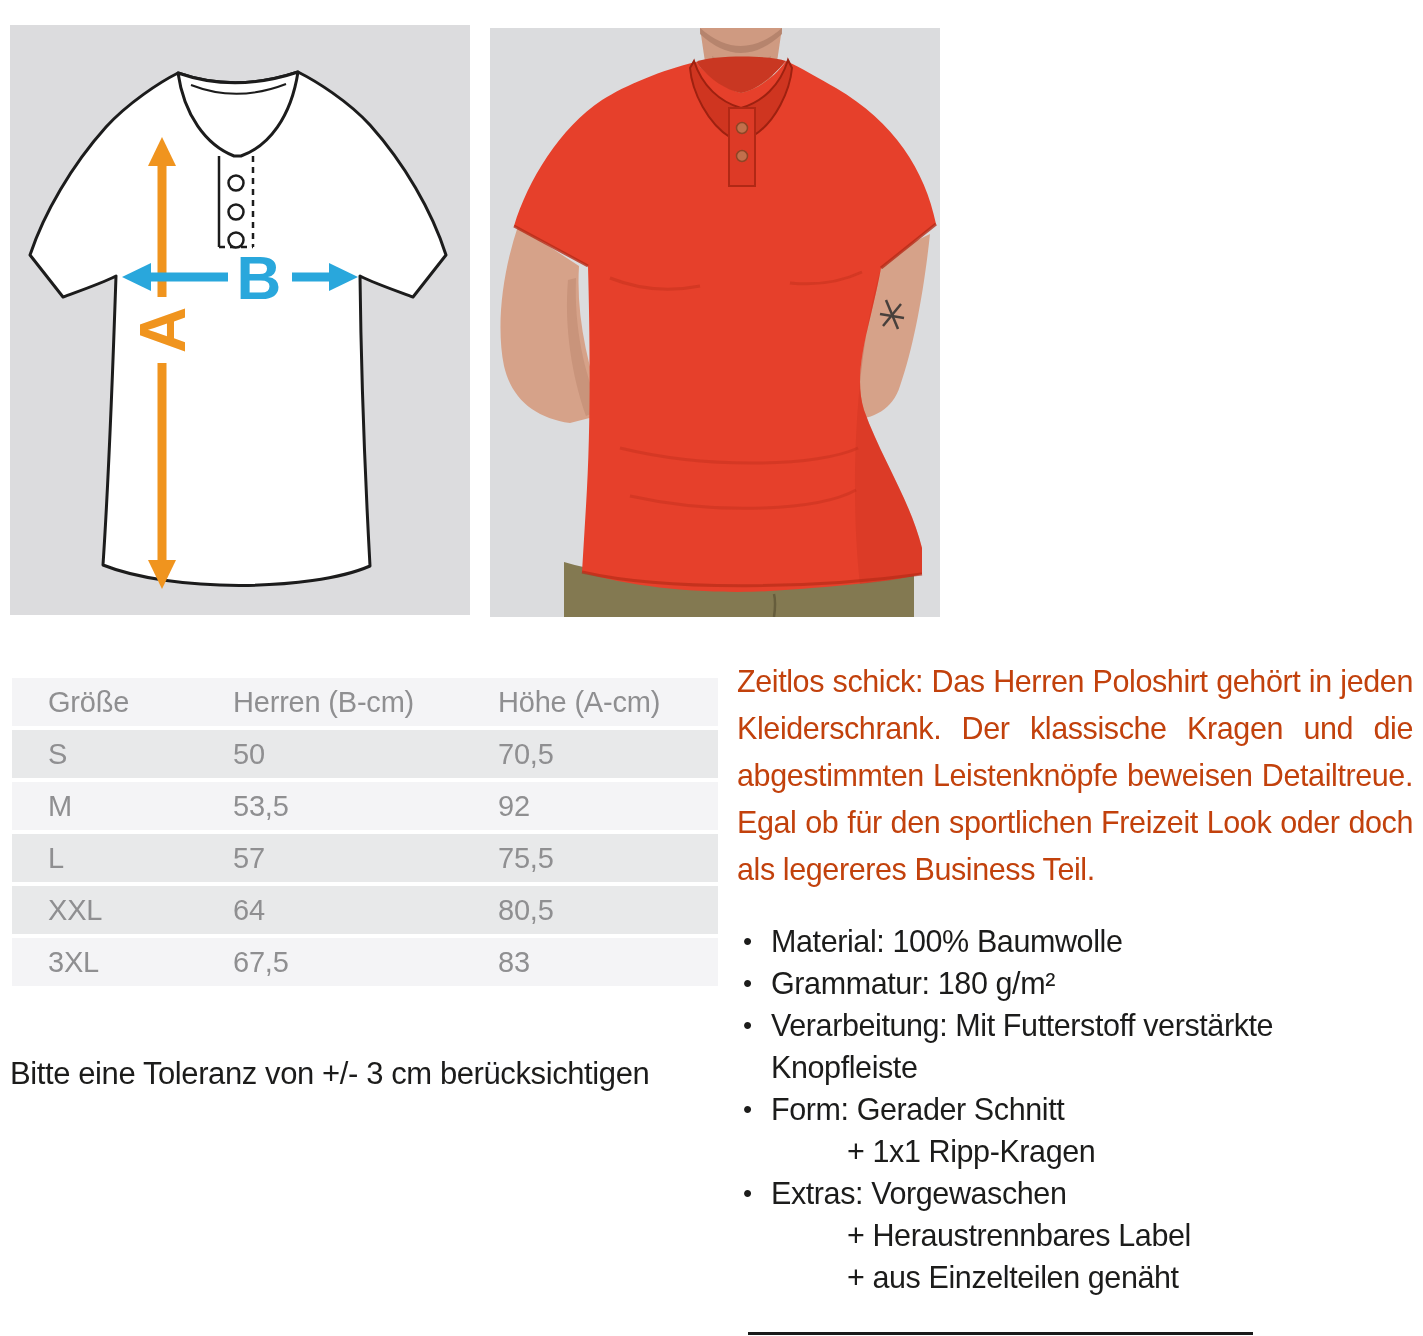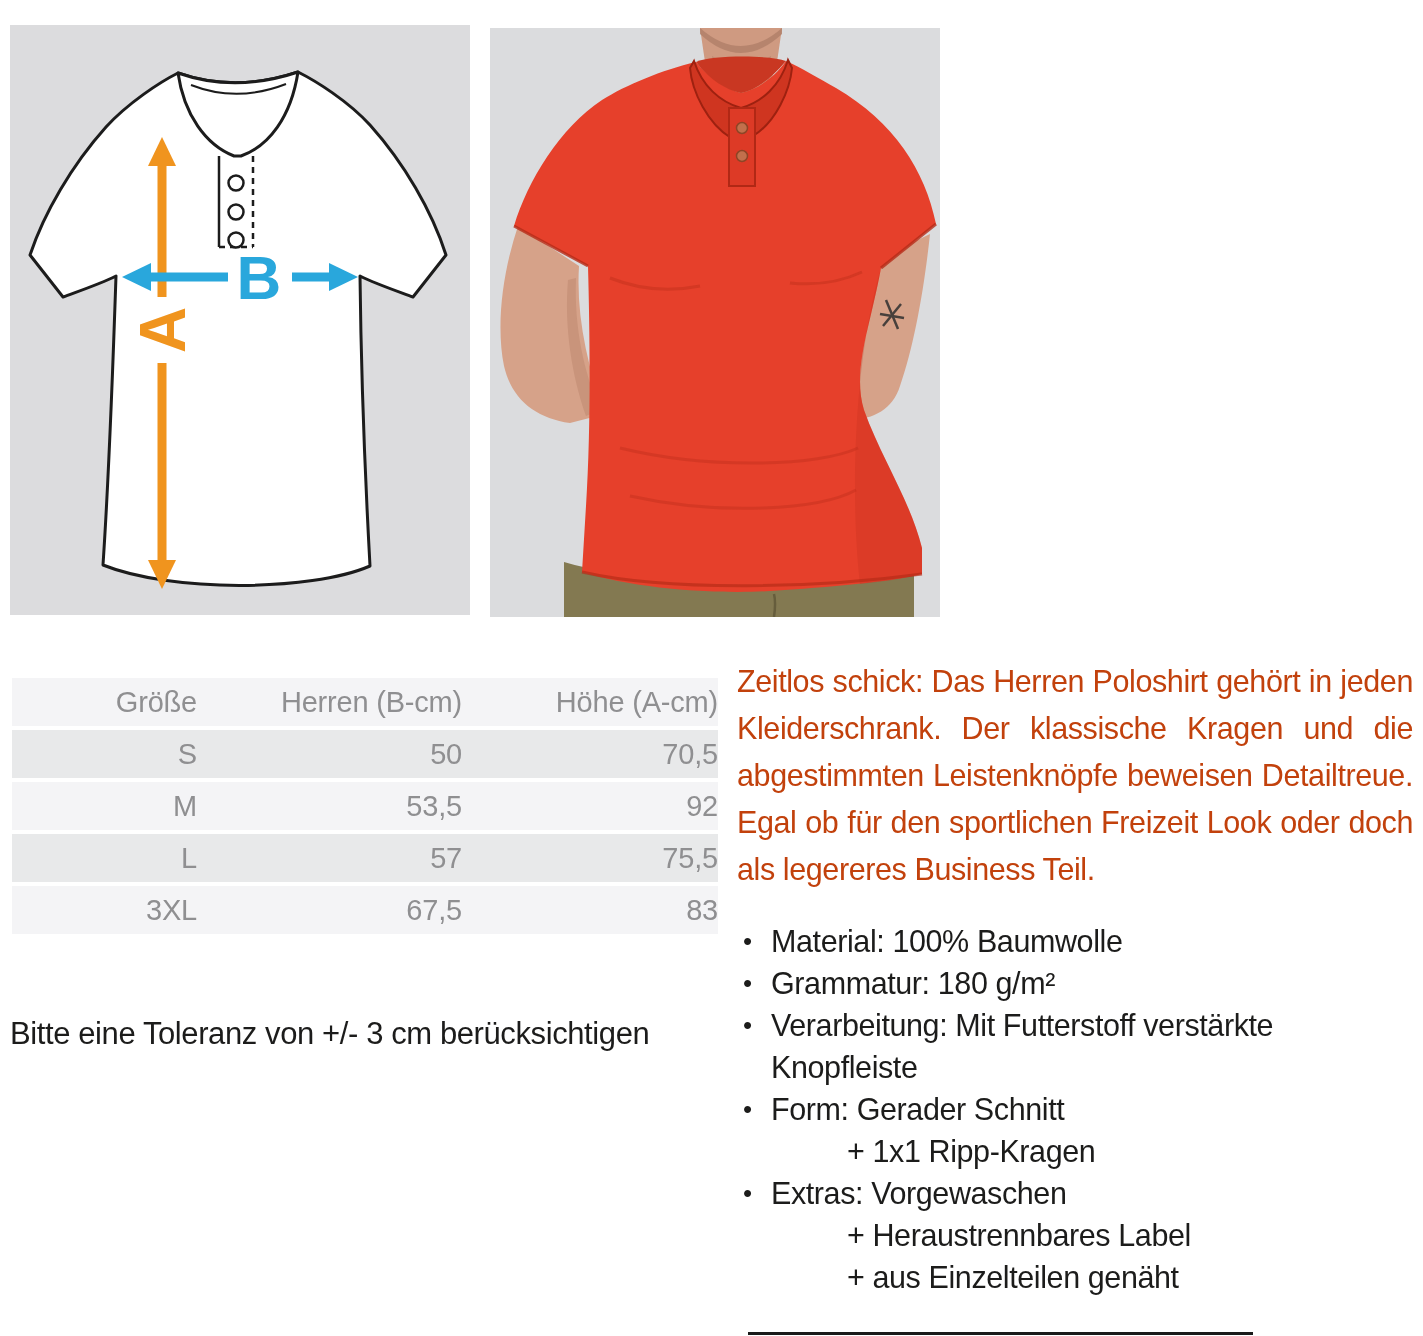--- a/index.html
+++ b/index.html
@@ -5,28 +5,28 @@
   html,body{margin:0;padding:0;background:#ffffff;}
   .page{position:relative;width:1423px;height:1336px;background:#fff;overflow:hidden;
         font-family:"Liberation Sans",sans-serif;color:#1c1c1b;}
 
   
   .diagram-box{position:absolute;left:10px;top:25px;width:460px;height:590px;}
   .photo-box{position:absolute;left:490px;top:28px;width:450px;height:589px;}
   .diagram-box svg,.photo-box svg{display:block;}
 
   
-  .table-wrap{position:absolute;left:12px;top:674px;width:706px;text-align:right;}
+  .table-wrap{position:absolute;left:12px;top:674px;width:706px;}
   table.size{border-collapse:separate;border-spacing:0 4px;width:706px;
              font-size:29px;color:#8f8f91;letter-spacing:-0.2px;}
   table.size td{height:48px;vertical-align:middle;padding:0 0 0 36px;}
   tr.row-light td{background:#f4f4f6;}
   tr.row-dark td{background:#e8e9ea;}
 
-  .tolerance{position:absolute;left:10px;top:1016px;width:700px;
+  .tolerance{position:absolute;left:10px;top:1056px;width:700px;
              font-size:31px;letter-spacing:-0.4px;color:#1c1c1b;}
 
   
   .desc{position:absolute;left:737px;top:658px;width:676px;}
   .intro{margin:0;font-size:30.5px;line-height:47px;text-align:justify;
          letter-spacing:-0.4px;color:#c2410c;}
   .features{margin-top:27px;}
   .feat{position:relative;padding-left:34px;line-height:42px;font-size:30.5px;
         letter-spacing:-0.4px;white-space:pre-wrap;}
   .feat .bullet{position:absolute;left:6px;top:0;font-size:26px;line-height:42px;}
@@ -159,20 +159,25 @@
       <tr class="row-light">
         <td>M</td>
         <td>53,5</td>
         <td>92</td>
       </tr>
       <tr class="row-dark">
         <td>L</td>
         <td>57</td>
         <td>75,5</td>
       </tr>
+      <tr class="row-dark">
+        <td>XXL</td>
+        <td>64</td>
+        <td>80,5</td>
+      </tr>
       <tr class="row-light">
         <td>3XL</td>
         <td>67,5</td>
         <td>83</td>
       </tr>
     </tbody>
       </table>
   </div>
 
   <div class="tolerance">Bitte eine Toleranz von +/- 3 cm berücksichtigen</div>

